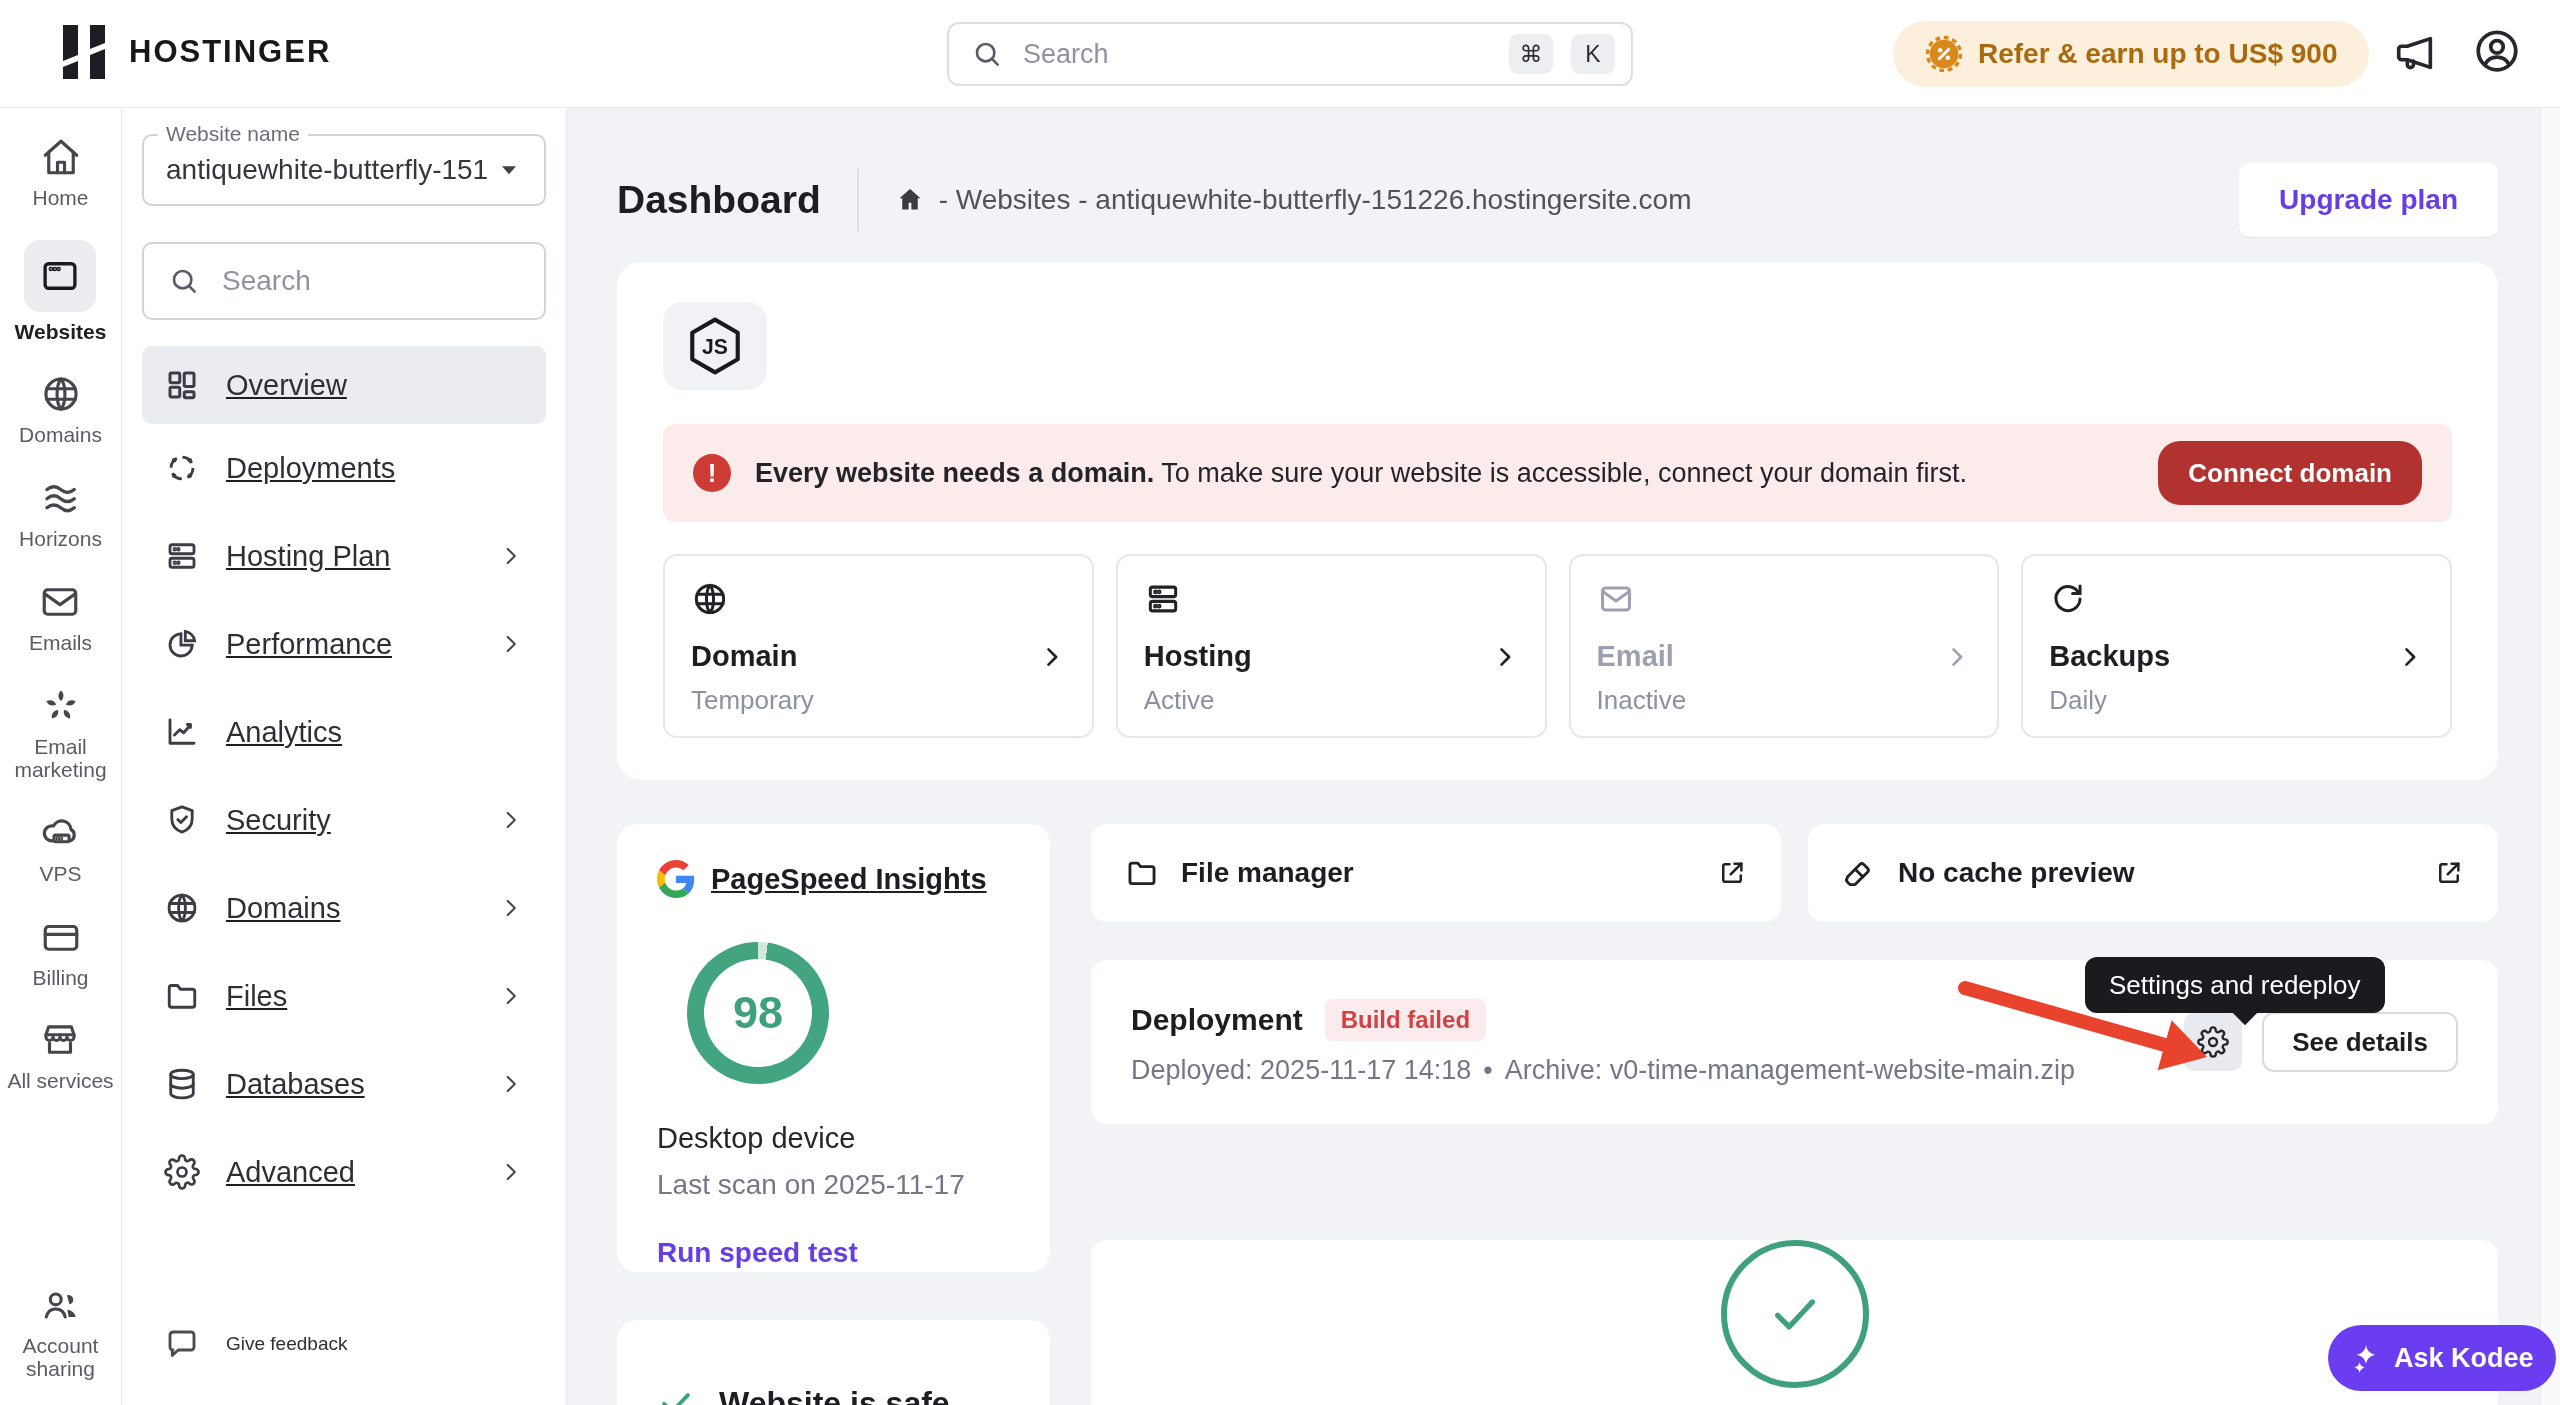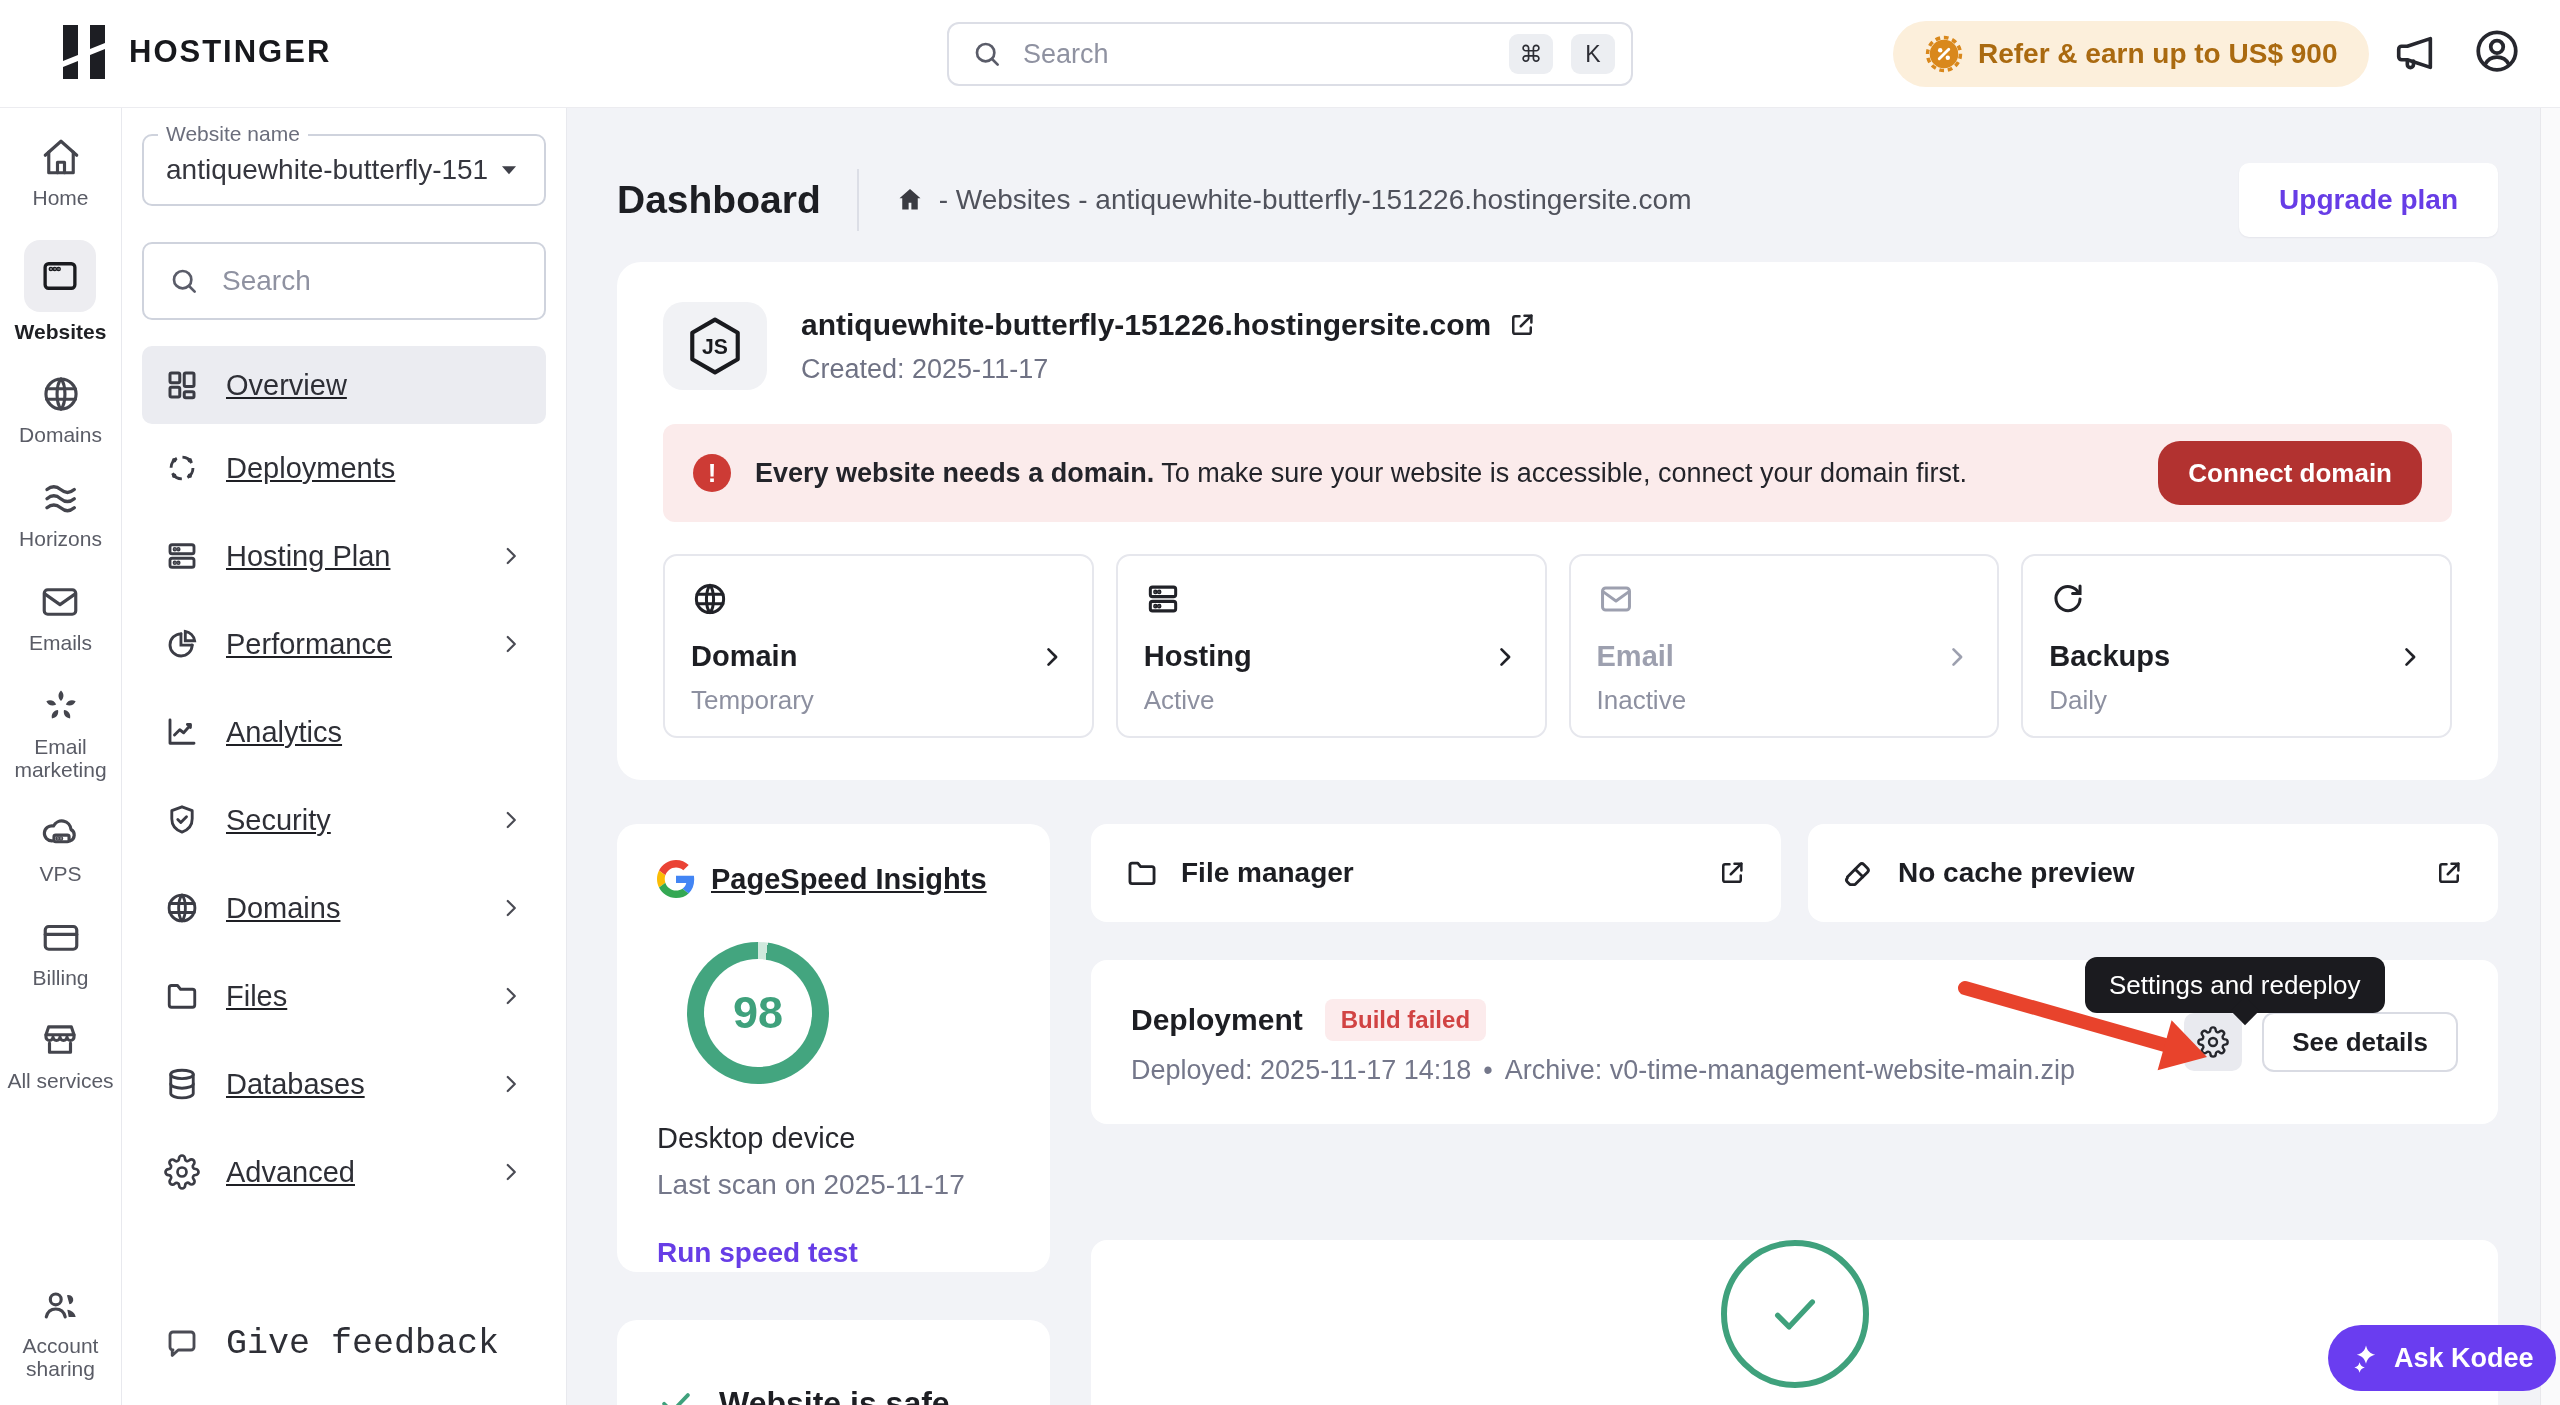--- a/index.html
+++ b/index.html
@@ -52,21 +52,21 @@
   .side-search input{border:none;outline:none;flex:1;font-size:28px;color:#33343c;background:transparent;font-family:inherit;}
   .side-search input::placeholder{color:#8f92a1;}
   .menu{margin-top:26px;display:flex;flex-direction:column;text-decoration:underline;}
   .side-item{height:88px;display:flex;align-items:center;gap:26px;padding:0 22px;border-radius:10px;
       font-size:29px;color:#2e2f36;cursor:pointer;}
   .side-item.first{height:78px;}
   .side-item.active{background:#ebecf1;}
   .side-item .icn{color:#3b3c45;}
   .side-item .chev{margin-left:auto;color:#4a4b54;}
   .side-spacer{flex:1;}
-  .feedback{height:62px;display:flex;align-items:center;gap:26px;padding:0 22px;font-size:35px;color:#2e2f36;cursor:pointer;font-family:Liberation Mono, monospace;}
+  .feedback{height:62px;display:flex;align-items:center;gap:26px;padding:0 22px;font-size:19px;color:#2e2f36;cursor:pointer;}
   .feedback .icn{color:#4a4b54;}
 
   
   .main{flex:1;background:#f2f3f7;padding:0 62px 0 50px;overflow:hidden;position:relative;}
   .page-head{margin-top:54px;height:76px;display:flex;align-items:center;}
   .page-title{font-size:39px;font-weight:800;color:#1d1e23;}
   .vdiv{width:2px;height:62px;background:#dcdee6;margin:0 36px;}
   .crumb{display:flex;align-items:center;gap:14px;color:#50525c;font-size:28px;}
   .crumb .icn{color:#3a3b42;}
   .upgrade-btn{margin-left:auto;height:74px;padding:0 40px;background:#fff;border:none;border-radius:10px;
@@ -536,33 +536,20 @@
       </div>
 
       <section class="card overview-card">
         <div class="site-row">
           <span class="js-tile">
             <svg width="62" height="62" viewBox="0 0 24 24" fill="none" stroke="currentColor" stroke-width="1.6" stroke-linejoin="round">
               <polygon points="12,1.8 20.8,6.9 20.8,17.1 12,22.2 3.2,17.1 3.2,6.9"></polygon>
               <text x="12" y="15" text-anchor="middle" font-size="8.2" font-weight="800" fill="currentColor" stroke="none" font-family="Liberation Sans, sans-serif">JS</text>
             </svg>
           </span>
-          <div>
-            <div class="site-title-row">
-              <span class="site-domain">antiquewhite-butterfly-151226.hostingersite.com</span>
-              <span class="icn" style="color:#26272d;">
-                <svg width="30" height="30" viewBox="0 0 24 24" fill="none" stroke="currentColor" stroke-width="2" stroke-linecap="round" stroke-linejoin="round">
-                    <path d="M10 5H6.5A1.5 1.5 0 0 0 5 6.5v11A1.5 1.5 0 0 0 6.5 19h11a1.5 1.5 0 0 0 1.5-1.5V14"></path>
-                    <path d="M14 4.5h5.5V10"></path>
-                    <path d="M11 13 19.5 4.5"></path>
-                  </svg>
-              </span>
-            </div>
-            <div class="site-created">Created: 2025-11-17</div>
-          </div>
         </div>
 
         <div class="alert">
           <span class="alert-ic">!</span>
           <span class="alert-text">
             <b>Every website needs a domain.</b>
             <span>To make sure your website is accessible, connect your domain first.</span>
           </span>
           <button class="connect-btn">Connect domain</button>
         </div>

